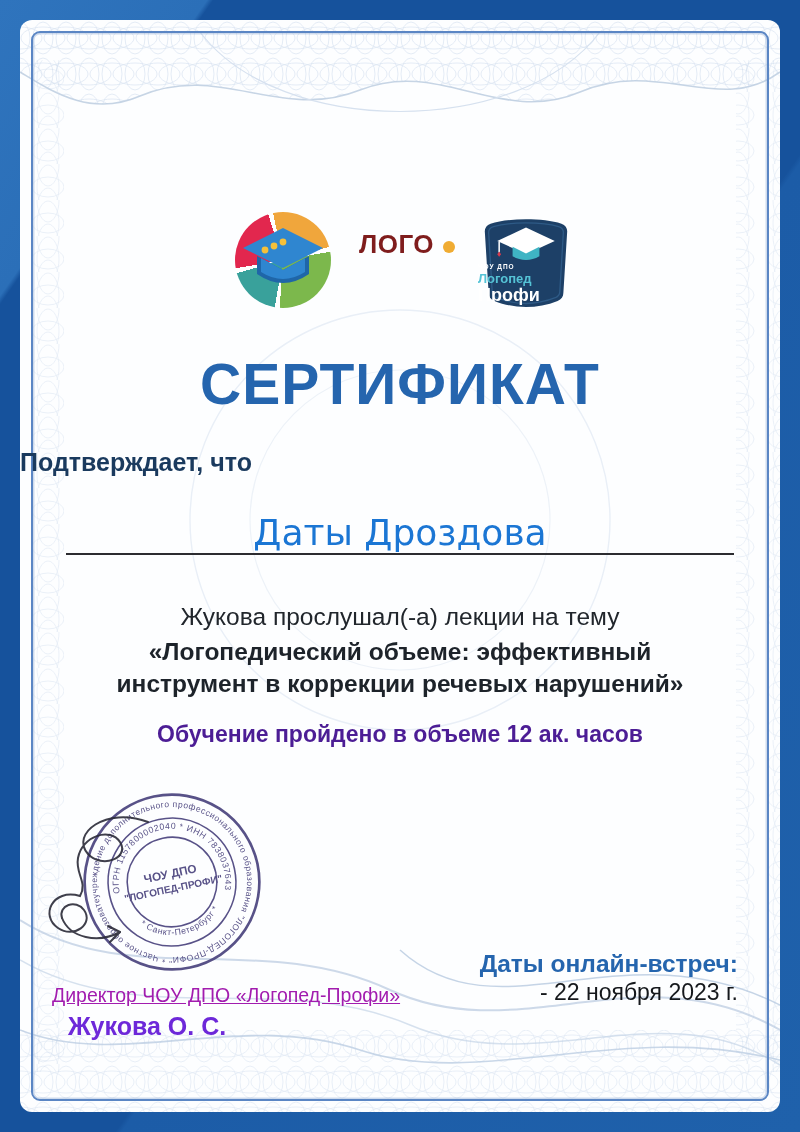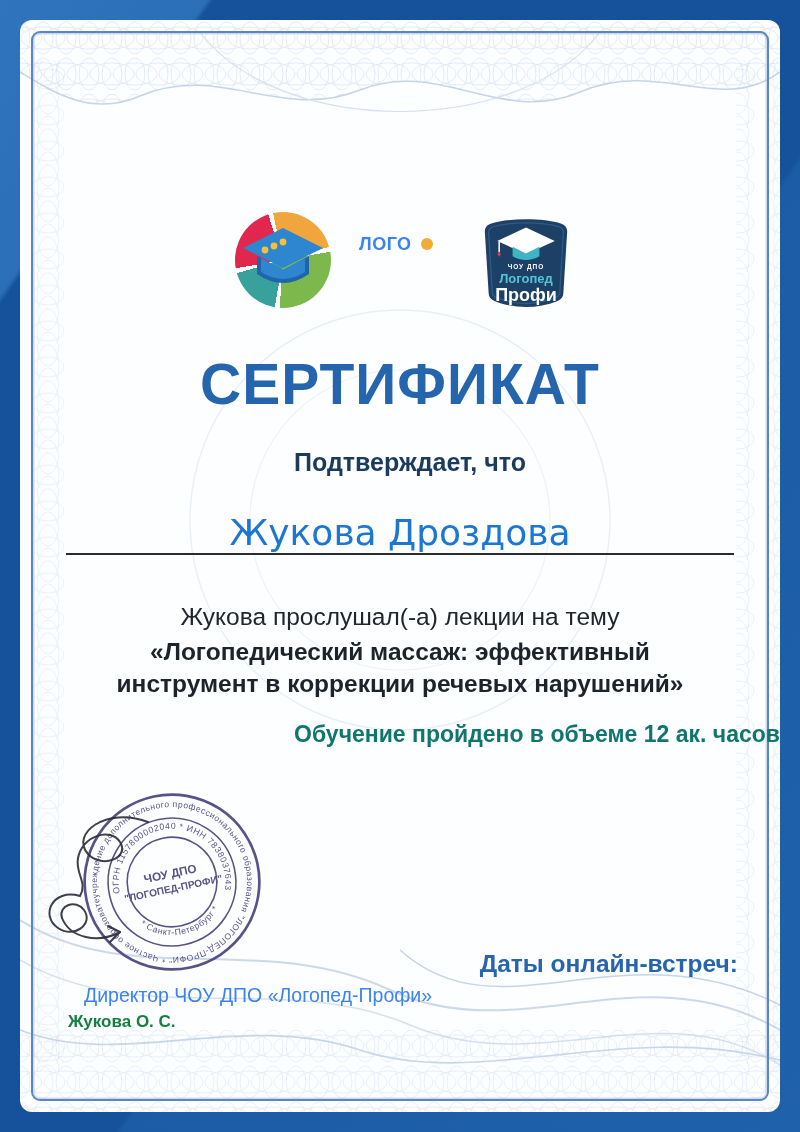--- a/index.html
+++ b/index.html
@@ -20,50 +20,50 @@
     box-shadow:inset 0 0 0 1.5px rgba(150,178,216,.45);
     z-index:1;pointer-events:none;
   }
   .content{position:absolute;inset:0;z-index:2;}
 
   
   .logo-expert{position:absolute;left:215px;top:192px;width:250px;height:96px;}
   .logo-circle{position:absolute;left:0;top:0;width:96px;height:96px;border-radius:50%;
     background:conic-gradient(from -12deg,#f0a63c 0deg 86deg,#ffffff 86deg 92deg,#7cb84c 92deg 196deg,#ffffff 196deg 202deg,#39a19b 202deg 266deg,#ffffff 266deg 272deg,#e2274e 272deg 354deg,#ffffff 354deg 360deg);}
   .logo-cap{position:absolute;left:6px;top:14px;}
-  .logo-text{position:absolute;left:124px;top:17px;font-weight:bold;font-size:18px;line-height:31px;color:#3b82f6;letter-spacing:.5px;}
+  .logo-text{position:absolute;left:124px;top:17px;font-weight:bold;font-size:26px;line-height:31px;color:#7f1d1d;letter-spacing:.5px;}
   .logo-dot{display:inline-block;width:12px;height:12px;border-radius:50%;background:#f0ac33;margin-left:9px;}
 
   .badge{position:absolute;left:458px;top:196px;width:96px;height:92px;}
-  .badge-text{position:absolute;left:0;right:0;text-align:center;color:#fff;}
+  .badge-text{position:absolute;left:0;right:0;color:#fff;}
   .badge-orgtype{top:47px;font-size:6.5px;font-weight:bold;letter-spacing:1px;}
   .badge-name1{top:55px;font-size:13px;font-weight:bold;color:#55c3d6;}
   .badge-name2{top:69px;font-size:18px;font-weight:bold;}
 
   .title{position:absolute;left:0;top:336px;width:100%;text-align:center;
     font-size:57px;font-weight:bold;color:#2565ae;letter-spacing:1px;line-height:1;}
-  .subtitle{position:absolute;left:0;top:428px;width:100%;text-align:center;
-    font-size:25px;font-weight:bold;color:#1a3a5e;padding-left:10px;}
+  .subtitle{position:absolute;left:0;top:428px;width:100%;
+    font-size:25px;font-weight:bold;color:#1a3a5e;}
 
   .recipient{position:absolute;left:0;top:492px;width:100%;text-align:center;
     font-family:"DejaVu Sans",sans-serif;font-size:36px;color:#1b76d4;}
   .name-rule{position:absolute;left:46px;right:46px;top:533px;border-top:2px solid #2c2c30;}
 
   .completion{position:absolute;left:0;top:583px;width:100%;text-align:center;
     font-size:24.5px;color:#21262c;}
   .course{position:absolute;left:50%;top:616px;transform:translateX(-50%);width:610px;text-align:center;
     font-size:24.5px;font-weight:bold;line-height:32px;color:#1d232a;}
-  .volume{position:absolute;left:0;top:701px;width:100%;text-align:right;
-    font-size:23px;font-weight:bold;color:#0f766e;}
+  .volume{position:absolute;left:0;top:701px;width:100%;text-align:center;
+    font-size:23px;font-weight:bold;color:#4c1d95;}
 
   .stamp{position:absolute;left:40px;top:750px;transform:rotate(-12deg);opacity:.92;}
   .signature{position:absolute;left:16px;top:792px;}
 
-  .director-label{position:absolute;left:64px;top:964px;font-size:19.5px;color:#3b82f6;}
-  .director-name{position:absolute;left:48px;top:992px;font-size:17px;font-weight:bold;color:#15803d;}
+  .director-label{position:absolute;left:32px;top:964px;font-size:19.5px;color:#a21caf;text-decoration:underline;}
+  .director-name{position:absolute;left:48px;top:992px;font-size:25px;font-weight:bold;color:#6d28d9;}
 
   .dates{position:absolute;right:42px;top:930px;text-align:right;margin-left:32px;}
   .dates-label{font-size:24.5px;font-weight:bold;color:#2565ae;}
   .date-line{font-size:23px;color:#15181c;line-height:28px;}
   .dates .date-line:first-of-type{margin-top:9px;}
 </style>
 </head>
 <body>
 
 <div class="sheet">
@@ -139,25 +139,25 @@
         </g>
       </svg>
       <div class="badge-text badge-orgtype">ЧОУ ДПО</div>
       <div class="badge-text badge-name1">Логопед</div>
       <div class="badge-text badge-name2">Профи</div>
     </div>
 
     <div class="title">СЕРТИФИКАТ</div>
     <div class="subtitle">Подтверждает, что</div>
 
-    <div class="recipient">Жукова Дроздова</div>
+    <div class="recipient">Даты Дроздова</div>
     <div class="name-rule"></div>
 
     <div class="completion">Жукова прослушал(-а) лекции на тему</div>
-    <div class="course">«Логопедический массаж: эффективный инструмент в коррекции речевых нарушений»</div>
+    <div class="course">«Логопедический объеме: эффективный инструмент в коррекции речевых нарушений»</div>
     <div class="volume">Обучение пройдено в объеме 12 ак. часов</div>
 
     <svg class="stamp" width="224" height="224" viewBox="0 0 200 200">
       <defs>
         <path id="stampOuterPath" d="M100,100 m-67,0 a67,67 0 1,1 134,0 a67,67 0 1,1 -134,0"></path>
         <path id="stampInnerTopPath" d="M100,100 m-47.5,0 a47.5,47.5 0 1,1 95,0 a47.5,47.5 0 1,1 -95,0"></path>
         <path id="stampInnerBottomPath" d="M100,100 m-47.5,0 a47.5,47.5 0 1,0 95,0"></path>
       </defs>
       <g fill="none" stroke="#4b447e">
         <circle cx="100" cy="100" r="78" stroke-width="2.4"></circle>
@@ -183,16 +183,17 @@
         <path d="M26,106 C34,126 62,132 84,120"></path>
         <path d="M84,120 L72,114 M84,120 L74,130"></path>
       </g>
     </svg>
 
     <div class="director-label">Директор ЧОУ ДПО «Логопед-Профи»</div>
     <div class="director-name">Жукова О. С.</div>
 
     <div class="dates">
       <div class="dates-label">Даты онлайн-встреч:</div>
+      <div class="date-line">- 22 ноября 2023 г.</div>
     </div>
 
   </div>
 </div>
 
 </body></html>

